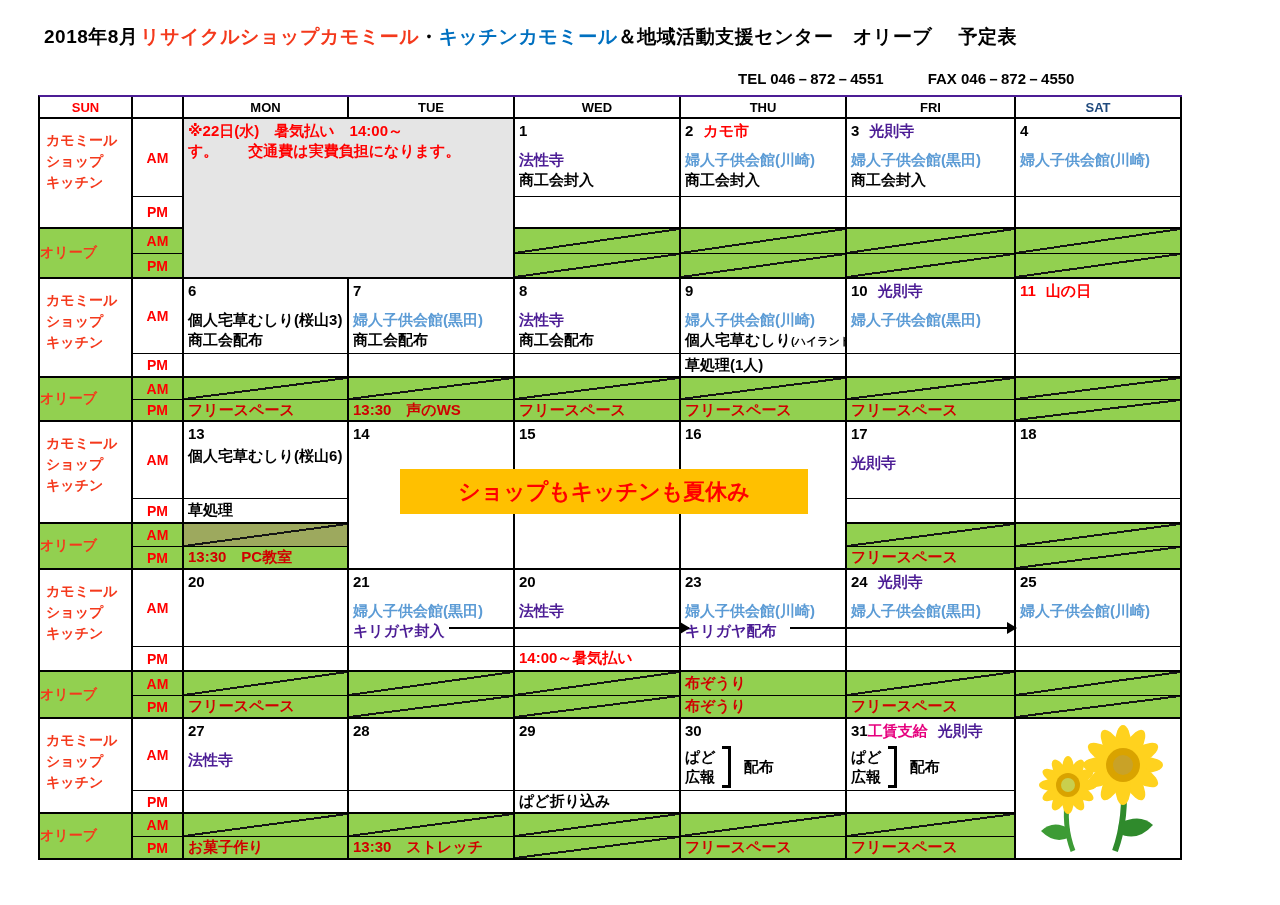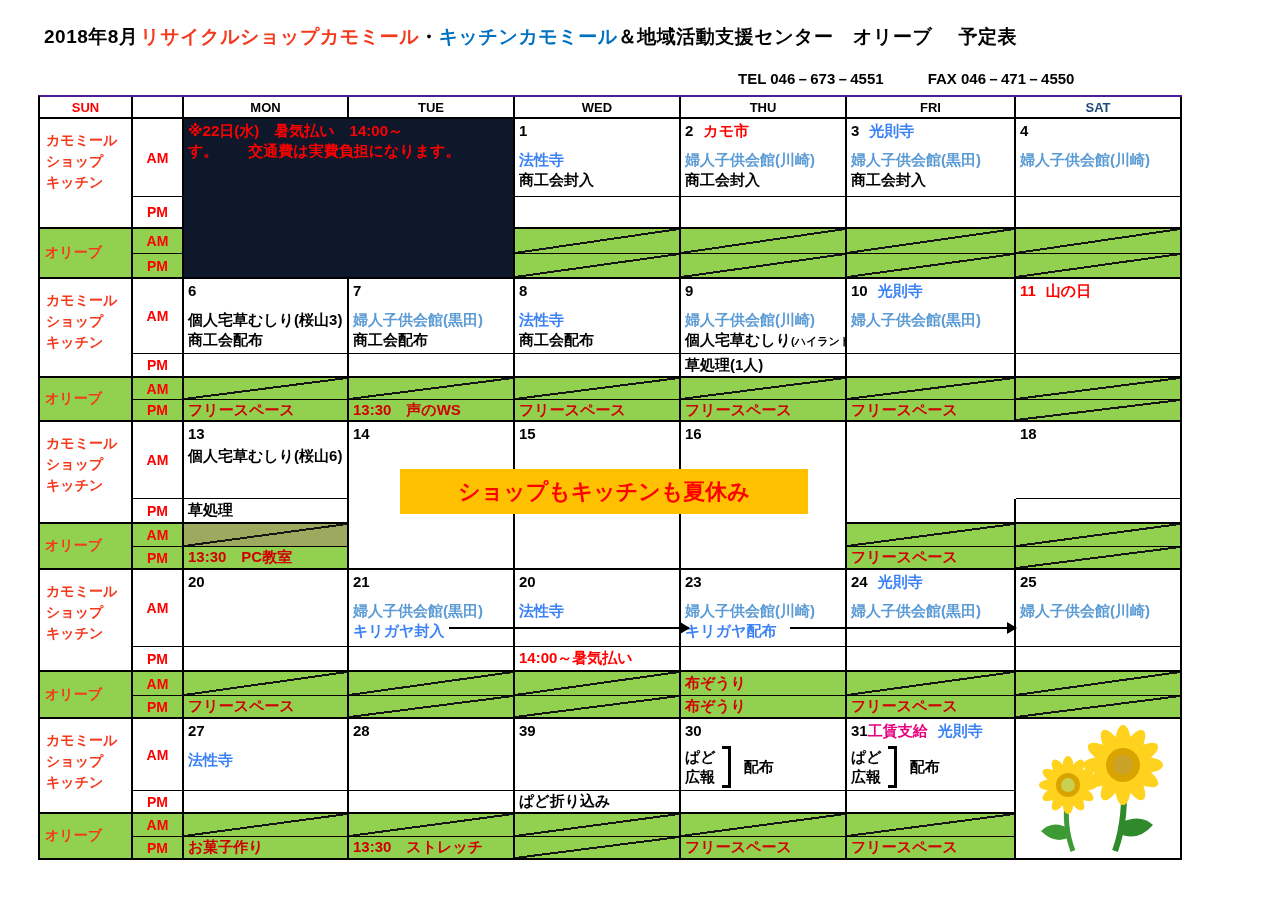--- a/index.html
+++ b/index.html
@@ -27,29 +27,29 @@
   .bb2{border-bottom:2px solid #000;}
 
   .c1{grid-column:1}.c2{grid-column:2}.c3{grid-column:3}.c4{grid-column:4}
   .c5{grid-column:5}.c6{grid-column:6}.c7{grid-column:7}.c8{grid-column:8}
   .c34{grid-column:3/5}
   .r1{grid-row:1}.r2{grid-row:2}.r3{grid-row:3}.r4{grid-row:4}
   .r12{grid-row:1/3}.r34{grid-row:3/5}.r14{grid-row:1/5}
 
   .g{background:#92D050;}
   .og{background:#9DA95E;}
-  .nb{background:#0f172a;}
+  .nb{background:#e5e5e5;}
   .dg{background-image:linear-gradient(to bottom right,transparent calc(50% - 1px),#151515 calc(50% - 1px),#151515 calc(50% + 1px),transparent calc(50% + 1px));}
 
   .t-red{color:#FF0000}.t-blue{color:#5B9BD5}
-  .t-navy{color:#3b82f6}.t-pink{color:#E6007E}
+  .t-navy{color:#4c1d95}.t-pink{color:#E6007E}
   .hdr .sun{color:#FF0000}.hdr .sat{color:#1F497D}
 
   .lblshop{font-size:14px;color:#F4391C;padding:11px 0 0 6px;line-height:1.5;}
-  .lblolive{font-size:14px;color:#F4391C;display:flex;align-items:center;padding-left:5px;}
+  .lblolive{font-size:14px;color:#F4391C;display:flex;align-items:center;}
   .ampm{display:flex;align-items:center;justify-content:center;font-size:14px;color:#FF0000;}
 
   .dc{font-size:15px;padding:2px 4px;line-height:1.32;}
   .dnum{font-size:15px;white-space:nowrap;}
   .dnum .tag{margin-left:10px;}
   .content{margin-top:9px;}
   .content div{white-space:nowrap;}
   .sm{font-size:11px;}
   .pmc{font-size:15px;padding:1px 4px;display:flex;align-items:center;white-space:nowrap;}
   .oc{font-size:15px;padding:1px 4px;display:flex;align-items:center;color:#D00000;white-space:nowrap;}
@@ -68,21 +68,21 @@
 </head>
 <body>
 
 <div class="page">
 
   <div class="title">
     <span>2018年8月</span><span class="ttl-shop">リサイクルショップカモミール</span><span>・</span><span class="ttl-kitchen">キッチンカモミール</span><span>＆地域活動支援センター　オリーブ</span><span class="ttl-doc">予定表</span>
   </div>
 
   <div class="contact">
-    <span>TEL 046－673－4551</span><span class="cgap"></span><span>FAX 046－471－4550</span>
+    <span>TEL 046－872－4551</span><span class="cgap"></span><span>FAX 046－872－4550</span>
   </div>
 
   <div class="cal">
 
     <div class="hdr">
       <div class="hc sun">SUN</div>
       <div class="hc"></div>
       <div class="hc">MON</div>
       <div class="hc">TUE</div>
       <div class="hc">WED</div>
@@ -253,20 +253,26 @@
       <div class="cl c4 r14 bb2 dc">
         <div class="dnum">14</div>
       </div>
       <div class="cl c5 r14 bb2 dc">
         <div class="dnum">15</div>
       </div>
       <div class="cl c6 r14 bb2 dc">
         <div class="dnum">16</div>
       </div>
 
+      <div class="cl c7 r1 dc">
+        <div class="dnum">17</div>
+        <div class="content">
+          <div class="t-navy">光則寺</div>
+        </div>
+      </div>
       <div class="cl c7 r2 bb2 pmc"></div>
       <div class="cl c7 r3 g dg"></div>
       <div class="cl c7 r4 bb2 g oc">フリースペース</div>
 
       <div class="cl c8 r1 dc">
         <div class="dnum">18</div>
       </div>
       <div class="cl c8 r2 bb2 pmc"></div>
       <div class="cl c8 r3 g dg"></div>
       <div class="cl c8 r4 bb2 g dg"></div>
@@ -370,21 +376,21 @@
       <div class="cl c3 r4 bb2 g oc">お菓子作り</div>
 
       <div class="cl c4 r1 dc">
         <div class="dnum">28</div>
       </div>
       <div class="cl c4 r2 bb2 pmc"></div>
       <div class="cl c4 r3 g dg"></div>
       <div class="cl c4 r4 bb2 g oc">13:30　ストレッチ</div>
 
       <div class="cl c5 r1 dc">
-        <div class="dnum">39</div>
+        <div class="dnum">29</div>
       </div>
       <div class="cl c5 r2 bb2 pmc">ぱど折り込み</div>
       <div class="cl c5 r3 g dg"></div>
       <div class="cl c5 r4 bb2 g dg"></div>
 
       <div class="cl c6 r1 dc">
         <div class="dnum">30</div>
         <div class="pub">
           <div class="pubcol">
             <span>ぱど</span>

